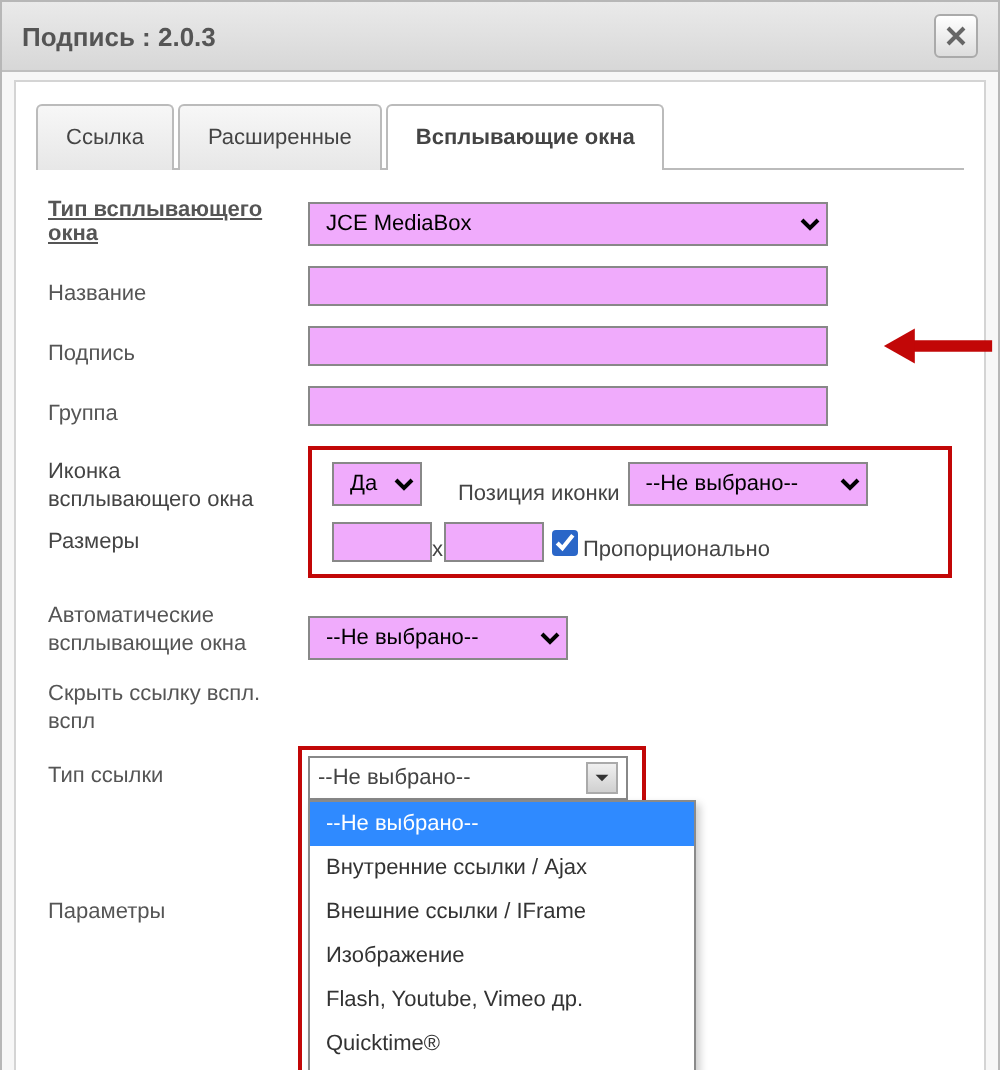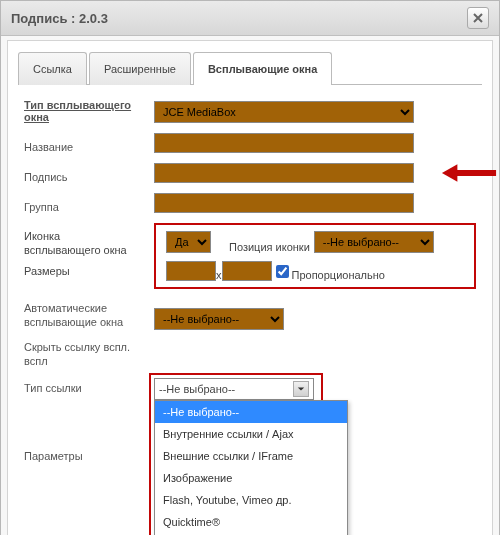--- a/index.html
+++ b/index.html
@@ -14,21 +14,21 @@
   .tabs{display:flex;border-bottom:1px solid #bbb}
   .tab{padding:10px 14px;border:1px solid #bbb;border-bottom:none;background:linear-gradient(#f7f7f7,#e7e7e7);margin-right:2px;position:relative;top:1px;cursor:pointer;border-radius:3px 3px 0 0}
   .tab.active{background:#fff;font-weight:bold}
 
   .form{padding:14px 6px 6px 6px}
   .row{display:flex;align-items:flex-end;margin-bottom:10px}
   .row .lbl{width:130px;color:#555}
   .row .ctl{flex:1;display:flex;align-items:center;gap:8px}
   .lbl.multi{line-height:1.3}
   .linklike{color:#2a66c8;text-decoration:underline;font-weight:bold}
-  select,input[type=text]{font-family:inherit;font-size:11px;border:1px solid #888;background:#a16207;height:20px;box-sizing:border-box;padding:2px 4px}
+  select,input[type=text]{font-family:inherit;font-size:11px;border:1px solid #888;background:#f0abfc;height:20px;box-sizing:border-box;padding:2px 4px}
   select{height:22px}
   .w-full{width:260px}
   .w-short{width:50px}
   .w-sel{width:45px}
   .w-iconpos{width:120px}
 
   .hl-box{border:2px solid #c20707;padding:6px 10px;margin-bottom:10px}
   .hl-box .row{margin-bottom:8px}
   .hl-box .row:last-child{margin-bottom:0}
 

